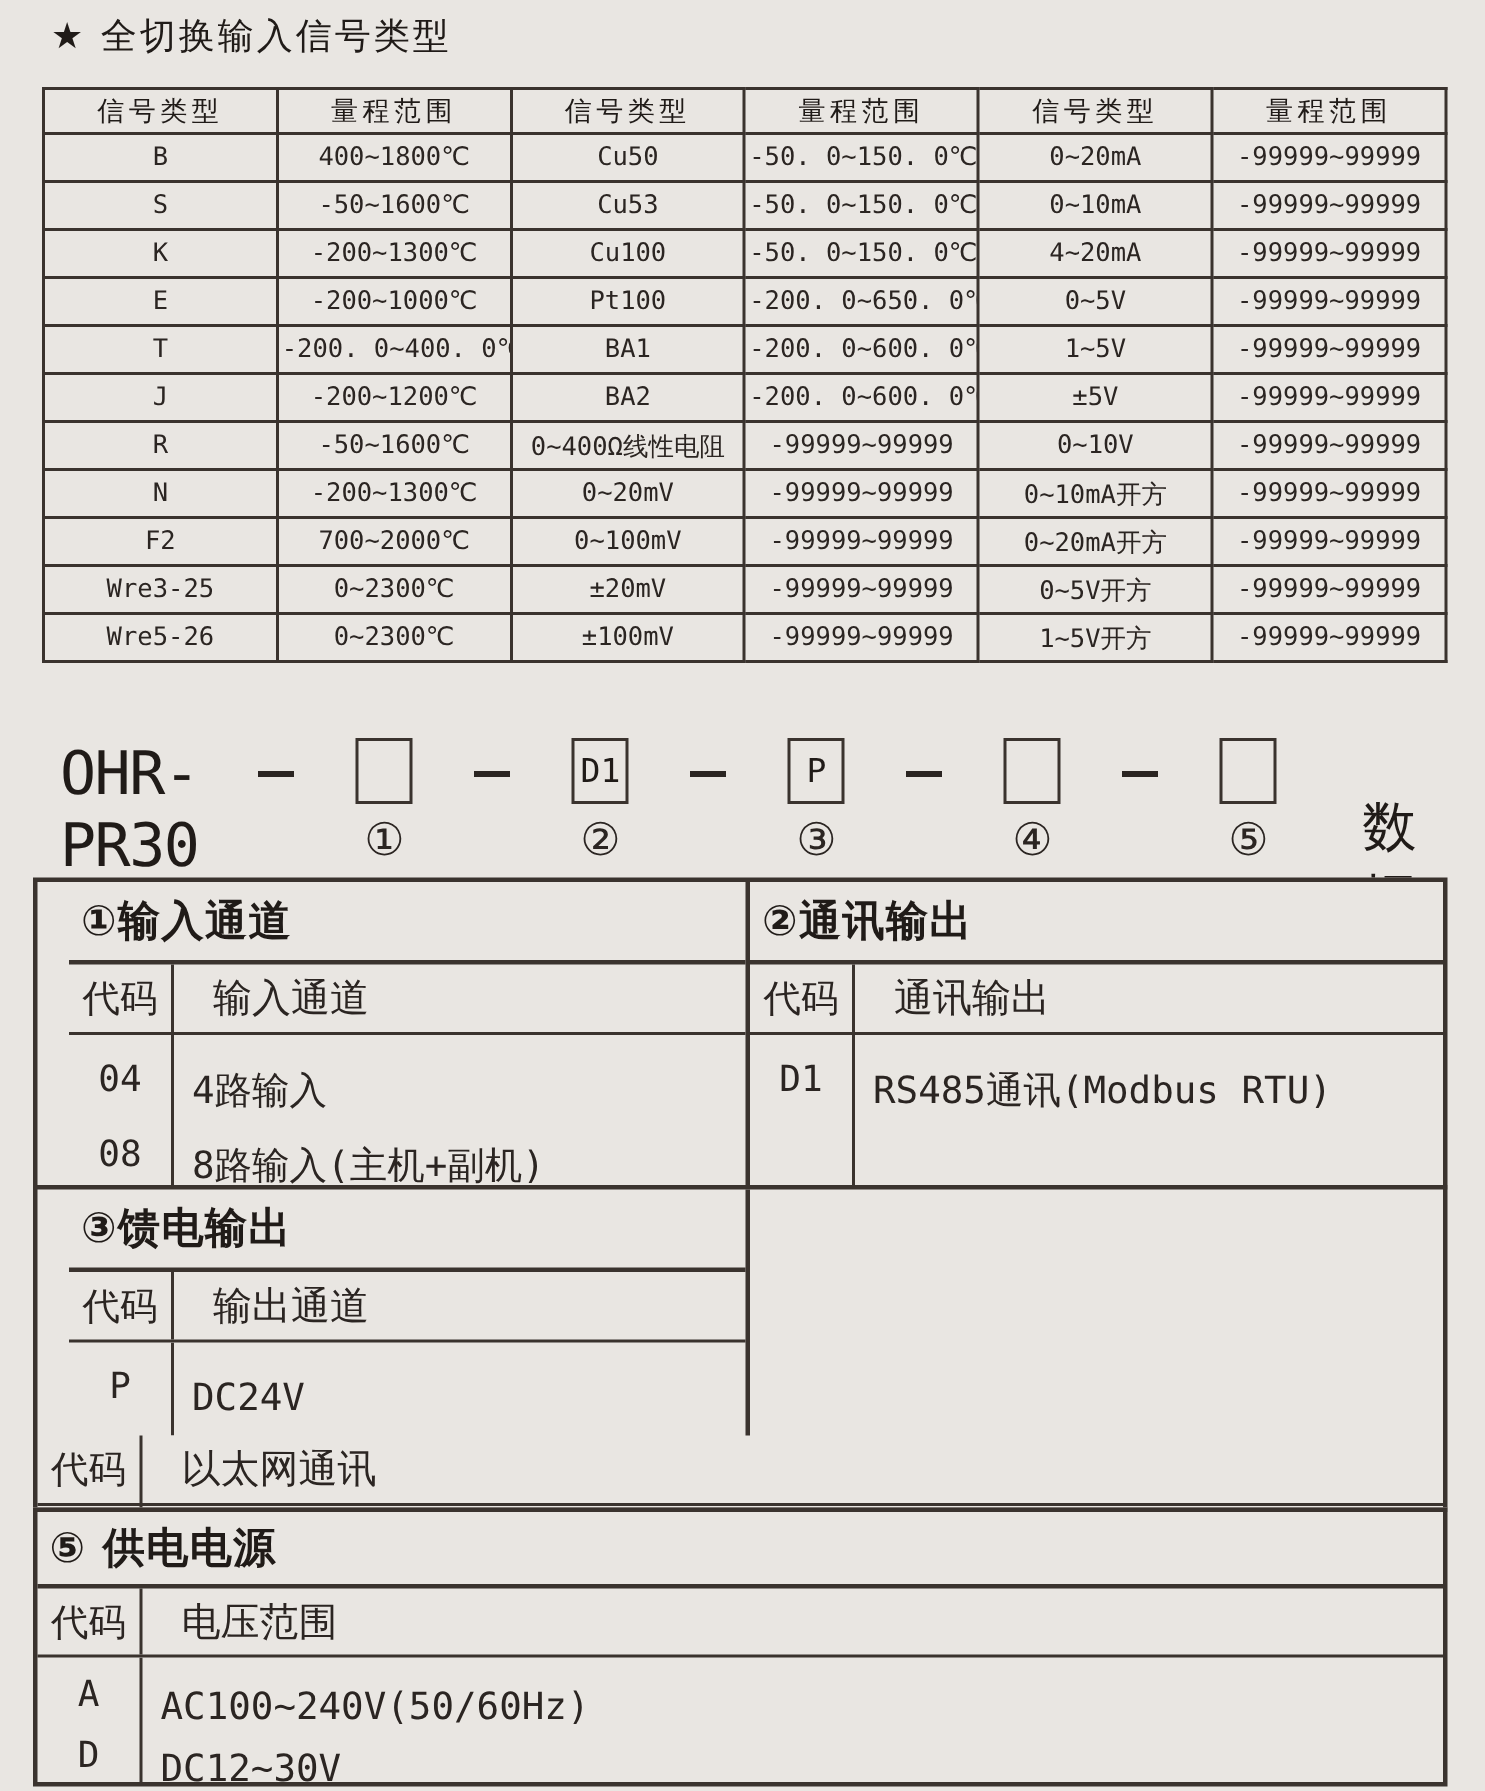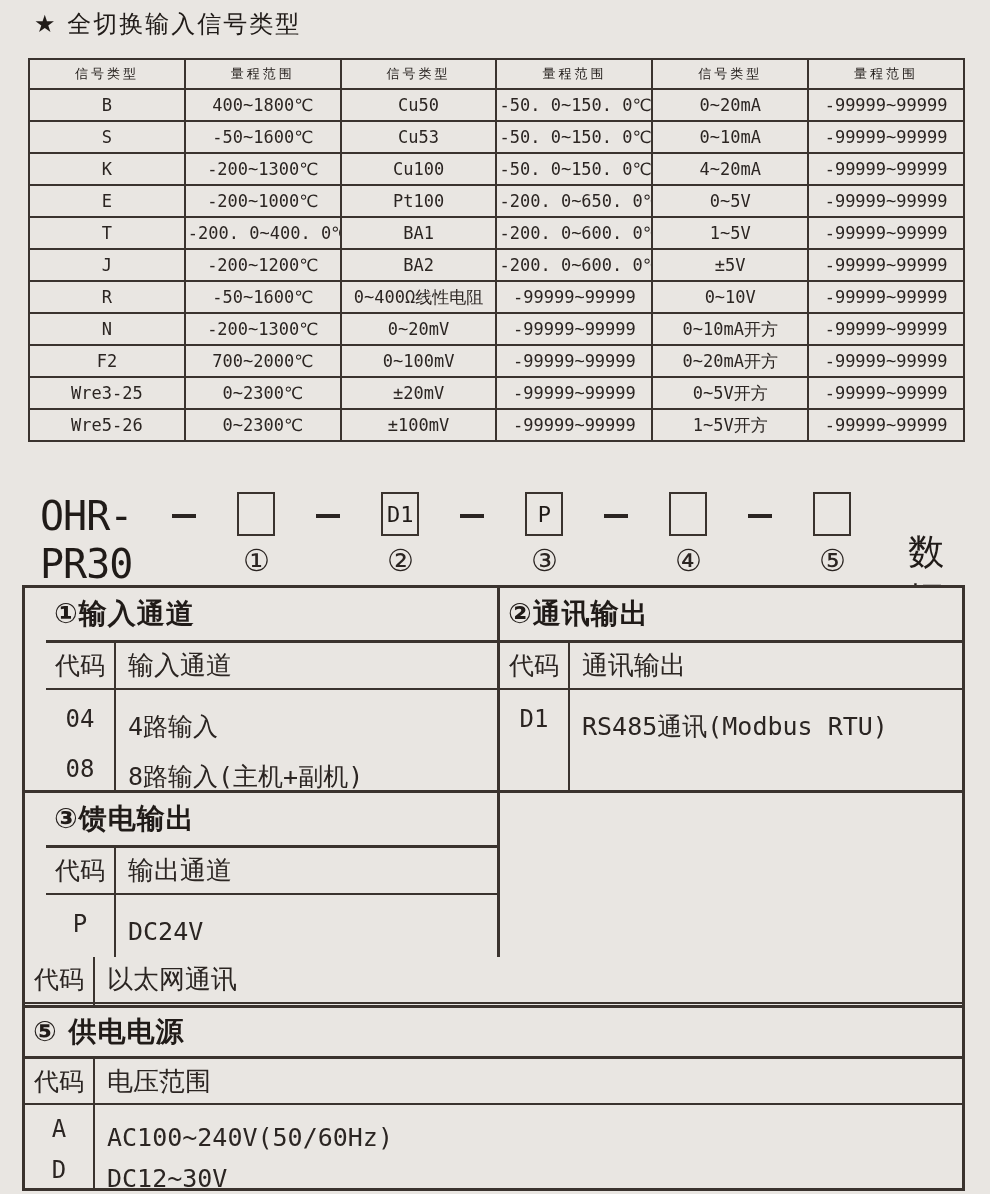--- a/index.html
+++ b/index.html
@@ -28,21 +28,21 @@
   .signal-table{
     position:absolute;left:28px;top:58px;width:937px;
     border-collapse:collapse;table-layout:fixed;
   }
   .signal-table th,.signal-table td{
     border:2px solid var(--line);
     text-align:center;vertical-align:middle;
     padding:0 2px;overflow:hidden;white-space:nowrap;
   }
   .signal-table th{
-    height:30px;font-weight:normal;font-size:13px;letter-spacing:3px;color:var(--heading);
+    height:30px;font-weight:normal;font-size:18px;letter-spacing:3px;color:var(--heading);
   }
   .signal-table td{
     height:32px;font-size:17px;
     font-family:"DejaVu Sans Mono","DejaVu Sans",sans-serif;
   }
 
   
   .model-row{
     position:absolute;left:40px;top:492px;
     display:flex;align-items:flex-start;gap:28px;
@@ -90,21 +90,21 @@
   .block-c .spec-title{height:51px;line-height:48px;}
   .spec-sub{display:flex;height:47px;border-bottom:2px solid var(--line);}
   .block-c .spec-sub{height:46px;}
   .code-h{
     width:70px;border-right:2px solid var(--line);
     display:flex;align-items:center;justify-content:center;
     font-size:25px;white-space:nowrap;overflow:hidden;
   }
   .desc-h{
     flex:1;display:flex;align-items:center;
-    font-size:26px;padding-left:12px;white-space:nowrap;overflow:hidden;text-align:right;
+    font-size:26px;padding-left:26px;white-space:nowrap;overflow:hidden;text-align:right;
   }
   .spec-body{flex:1;display:flex;overflow:hidden;}
   .code-col{
     width:70px;border-right:2px solid var(--line);
     text-align:center;padding-top:4px;
   }
   .desc-col{flex:1;padding-left:12px;padding-top:12px;}
   .code-line{
     line-height:50px;font-size:24px;
     font-family:"DejaVu Sans Mono","DejaVu Sans",sans-serif;

